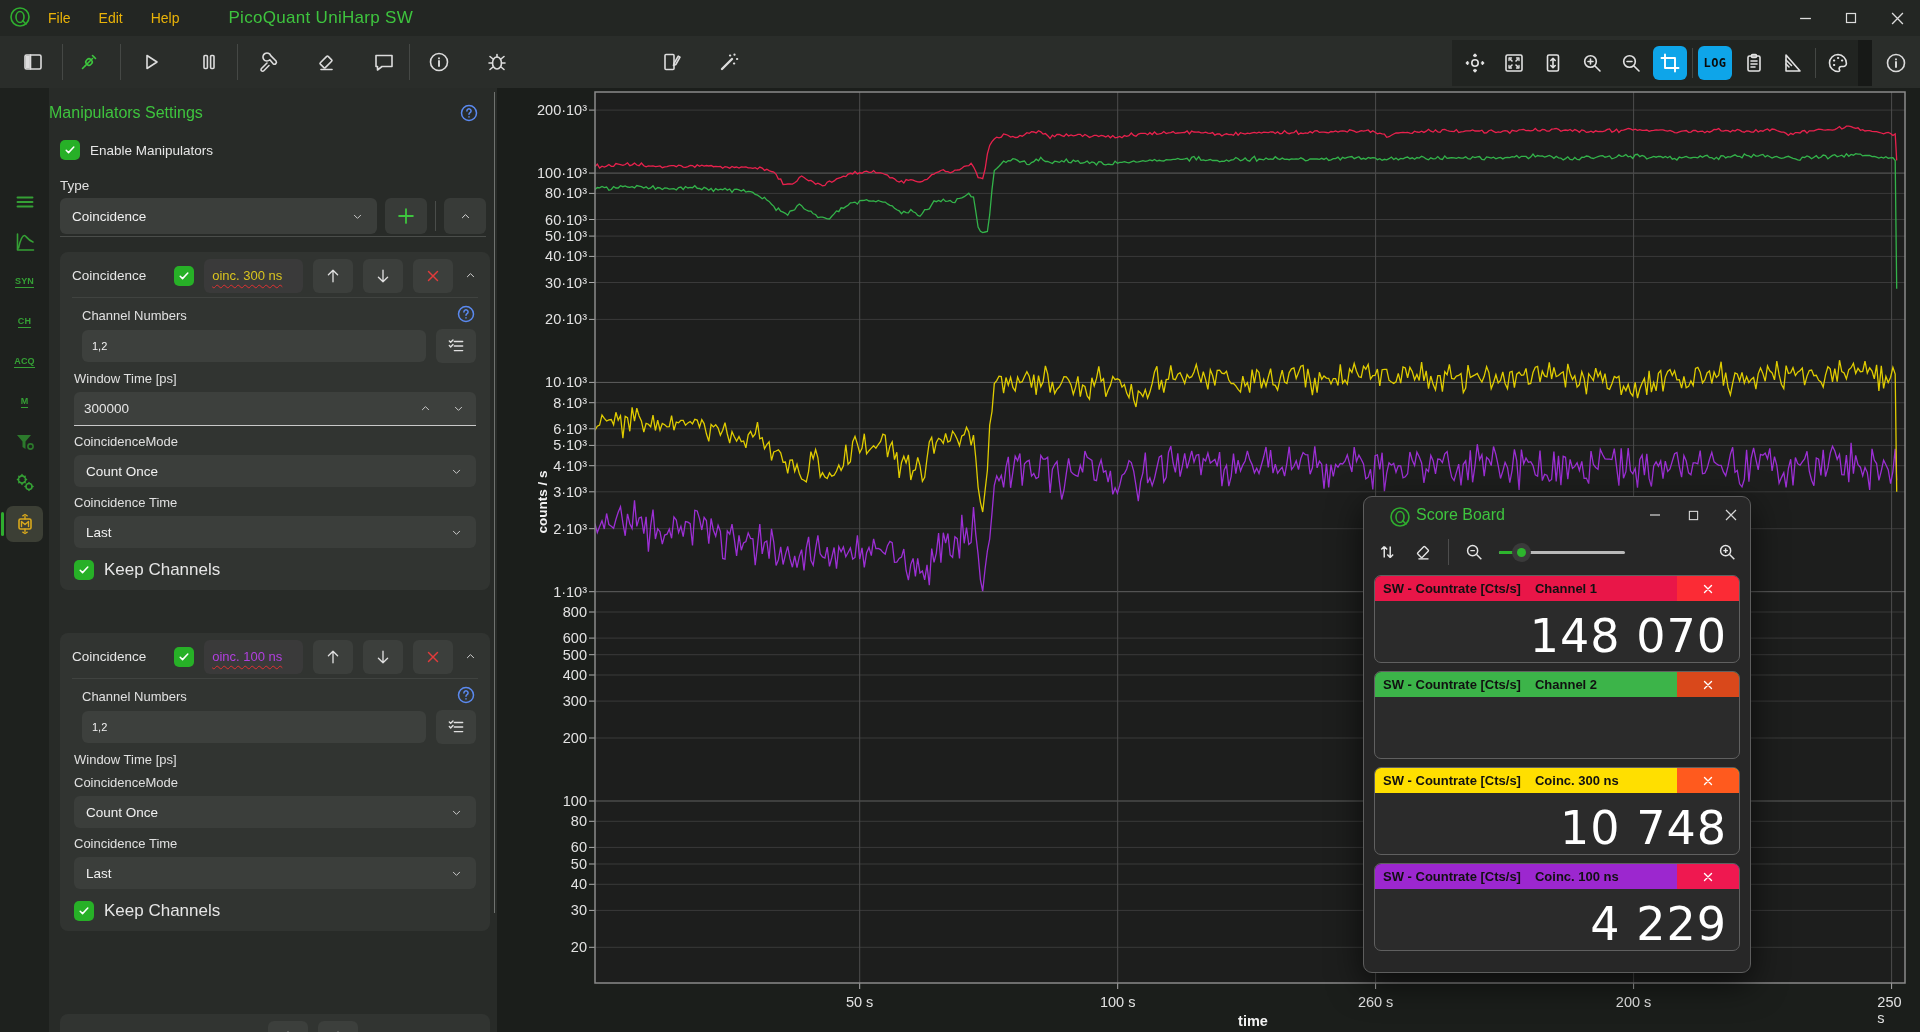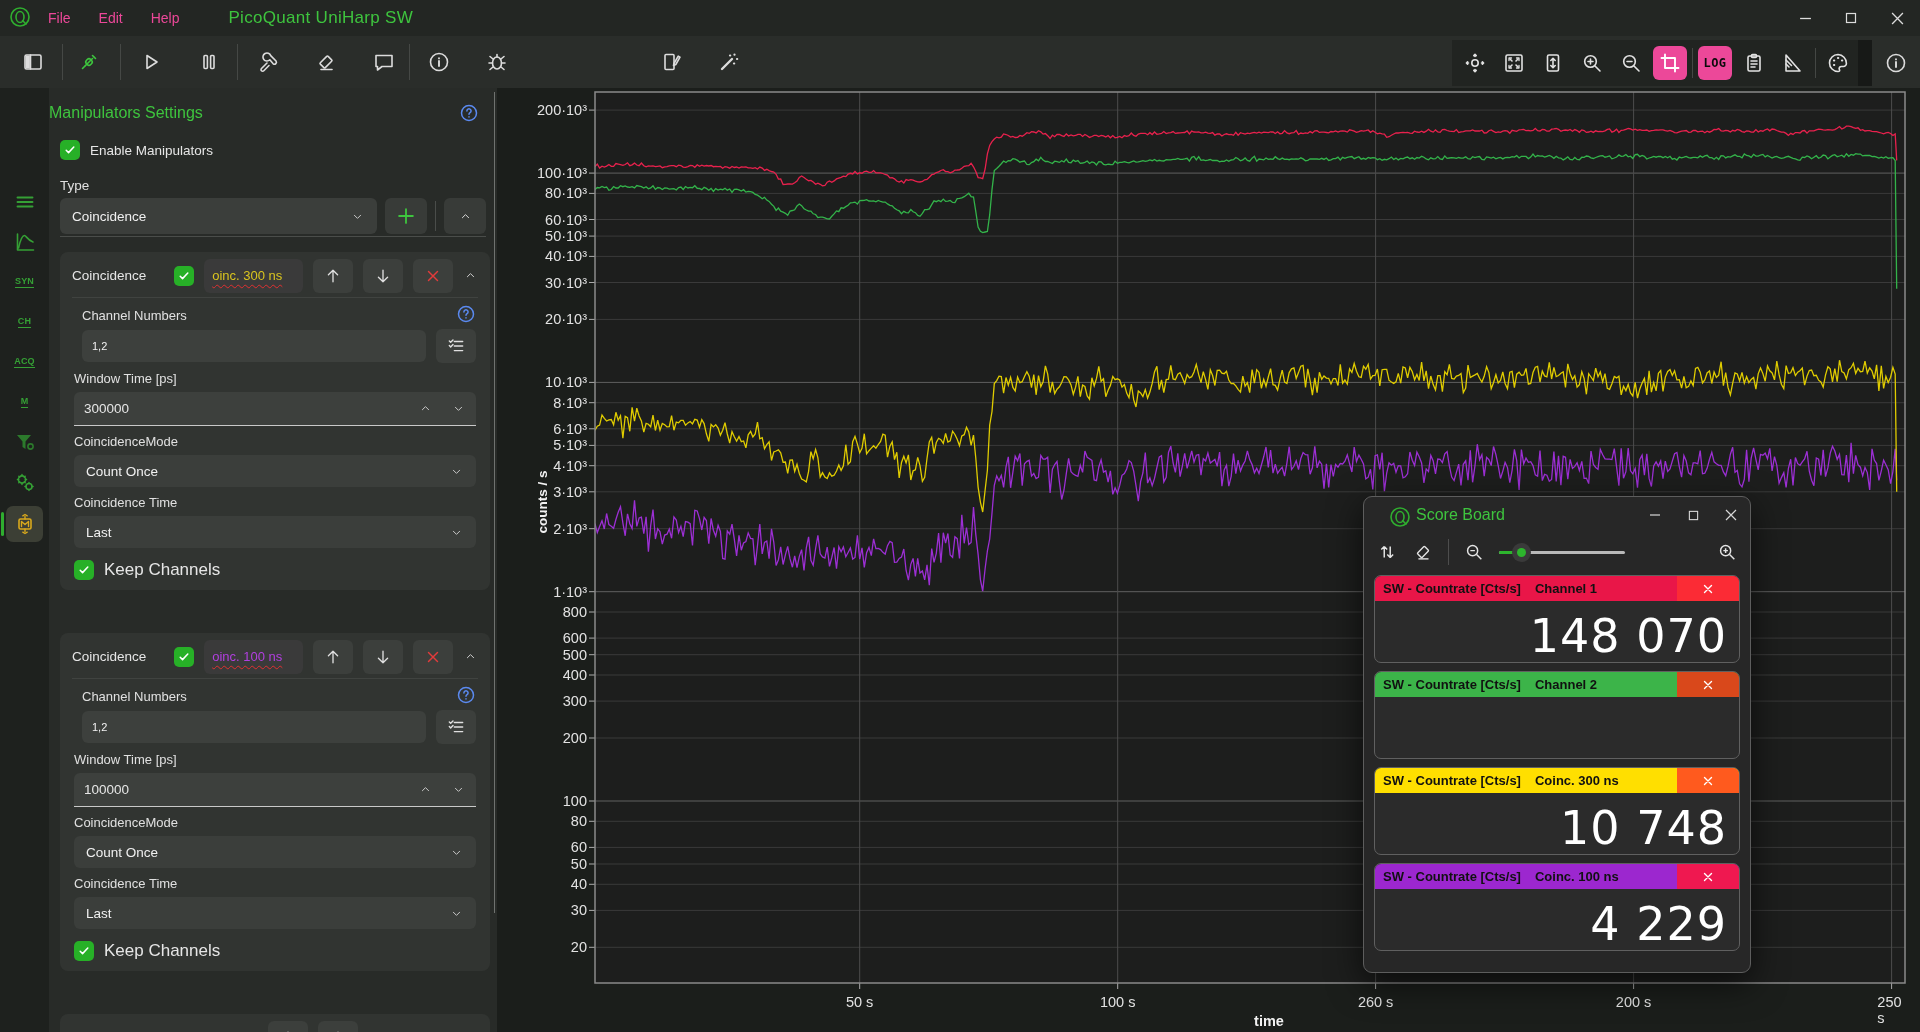--- a/index.html
+++ b/index.html
@@ -3,34 +3,34 @@
 <meta charset="utf-8">
 <style>
   * { margin:0; padding:0; box-sizing:border-box; }
   html,body { width:1920px; height:1032px; overflow:hidden; background:#1b1e1b;
               font-family:"Liberation Sans", sans-serif; color:#e6e6e6; }
   svg { display:block; }
 
   
   #titlebar { position:absolute; left:0; top:0; width:1920px; height:36px; background:#232623; display:flex; align-items:center; }
   #app-logo { width:26px; height:26px; margin-left:8px; color:#2fae2f; }
-  .menu-item { color:#ec4899; font-size:14px; padding:0 14px; height:36px; line-height:36px; cursor:default; }
+  .menu-item { color:#eab308; font-size:14px; padding:0 14px; height:36px; line-height:36px; cursor:default; }
   #app-title { color:#3ec43e; font-size:17px; margin-left:35px; letter-spacing:.3px; }
   #win-controls { position:absolute; right:0; top:0; height:36px; display:flex; }
   .win-btn { width:46px; height:36px; display:flex; align-items:center; justify-content:center; color:#dcdcdc; }
 
   
   #toolbar { position:absolute; left:0; top:36px; width:1920px; height:52px; background:#2a2d2a; }
   .tgroup { position:absolute; top:7px; display:flex; gap:20px; }
   .tbtn { width:38px; height:38px; border-radius:6px; display:flex; align-items:center; justify-content:center; color:#dcdcdc; }
   .tbtn.green { color:#3ec43e; }
   .tsep { position:absolute; top:44px; width:1px; height:36px; background:#454845; }
   #toolbar-right { position:absolute; left:1452px; top:40px; width:406px; height:46px; background:#212421; display:flex; align-items:center; gap:5px; padding:0 6px; }
   .rbtn { width:34px; height:34px; border-radius:6px; display:flex; align-items:center; justify-content:center; color:#e2e2e2; flex:0 0 auto; }
-  .rbtn.active { background:#ec4899; color:#ffffff; }
+  .rbtn.active { background:#0ea5e9; color:#ffffff; }
   .rsep { width:1px; height:30px; background:#444744; flex:0 0 auto; }
   .logtxt { font-size:12px; font-weight:bold; color:#0b0b0b; letter-spacing:.5px; font-family:"DejaVu Sans Mono", monospace; }
   #info-corner { position:absolute; left:1872px; top:40px; width:48px; height:46px; background:#2a2d2a; display:flex; align-items:center; justify-content:center; color:#dcdcdc; }
   #right-gap { position:absolute; left:1858px; top:40px; width:14px; height:46px; background:#171917; }
 
   
   #sidebar { position:absolute; left:0; top:88px; width:49px; height:944px; background:#1e211e; }
   .sb-item { position:absolute; left:6px; width:37px; height:36px; display:flex; align-items:center; justify-content:center; color:#35a035; }
   .sb-item.dim { color:#2c7a2c; }
   .sb-item.selected { background:#3c3f35; border-radius:7px; color:#d9a91c; }
@@ -72,21 +72,21 @@
   .keep-row { display:flex; align-items:flex-end; gap:10px; font-size:17px; margin-top:12px; }
   .card-help { position:absolute; right:0; top:-4px; }
 
   #panel-scroll-track { position:absolute; left:494px; top:92px; width:1px; height:821px; background:#6f726f; }
   #panel-scroll-thumb { position:absolute; left:503px; top:511px; width:3px; height:99px; background:#2db52d; border-radius:2px; }
 
   
   #chart-area { position:absolute; left:497px; top:88px; width:1423px; height:944px; background:#1b1e1b; }
   .ylab { position:absolute; right:1333px; transform:translateY(-50%); font-size:14.5px; color:#e2e2e2; white-space:nowrap; }
   .xlab { position:absolute; top:906px; transform:translateX(-50%); font-size:14.5px; color:#e2e2e2; }
-  #time-label { position:absolute; left:756px; top:925px; transform:translateX(-50%); font-weight:bold; font-size:14.5px; color:#f2f2f2;margin-left:16px; }
+  #time-label { position:absolute; left:756px; top:925px; transform:translateX(-50%); font-weight:bold; font-size:14.5px; color:#f2f2f2; }
   #counts-label { position:absolute; left:14px; top:438px; transform:rotate(-90deg) translateX(50%); transform-origin:center; font-weight:bold; font-size:13.5px; color:#f2f2f2; white-space:nowrap; }
 
   
   #scoreboard { position:absolute; left:1363px; top:496px; width:388px; height:477px; background:#272727; border:1px solid #5d5d5d; border-radius:9px; box-shadow:0 10px 34px rgba(0,0,0,.65); }
   #sb-titlebar { height:36px; display:flex; align-items:center; padding-left:24px;justify-content:space-between; }
   #sb-title { color:#3ec43e; font-size:16px; margin-left:8px; }
   #sb-winbtns { margin-left:auto; display:flex; }
   .sb-winbtn { width:38px; height:34px; display:flex; align-items:center; justify-content:center; color:#d8d8d8; }
   #sb-toolbar { height:38px; display:flex; align-items:center; padding:0 12px; gap:14px; }
   .sbt-icon { color:#e4e4e4; display:flex; align-items:center; justify-content:center; }
@@ -449,33 +449,20 @@
           </span></div>
     <div class="irow">
       <div class="input" style="margin-left:8px;">1,2</div>
       <span class="mini-btn">
             <svg width="20" height="20" viewBox="0 0 24 24" fill="none" stroke="currentColor" stroke-width="1.6" stroke-linecap="round" stroke-linejoin="round">
               <path d="M10 6.5h10M10 12h10M10 17.5h10M4 6l1.6 1.6L8.4 4.8M4 11.5l1.6 1.6 2.8-2.8" stroke-width="1.7"></path>
             </svg>
           </span>
     </div>
     <div class="flabel">Window Time [ps]</div>
-    <div class="spin">
-      <span class="cap">100000</span>
-      <span class="chev">
-            <svg width="15" height="15" viewBox="0 0 24 24" fill="none" stroke="currentColor" stroke-width="1.6" stroke-linecap="round" stroke-linejoin="round">
-              <path d="M7 14l5-5 5 5"></path>
-            </svg>
-          </span>
-      <span class="chev">
-            <svg width="15" height="15" viewBox="0 0 24 24" fill="none" stroke="currentColor" stroke-width="1.6" stroke-linecap="round" stroke-linejoin="round">
-              <path d="M7 10l5 5 5-5"></path>
-            </svg>
-          </span>
-    </div>
     <div class="flabel">CoincidenceMode</div>
     <div class="dd" style="height:32px;">
       <span class="cap">Count Once</span>
           <span class="chev">
             <svg width="15" height="15" viewBox="0 0 24 24" fill="none" stroke="currentColor" stroke-width="1.6" stroke-linecap="round" stroke-linejoin="round">
               <path d="M7 10l5 5 5-5"></path>
             </svg>
           </span>
     </div>
     <div class="flabel">Coincidence Time</div>

